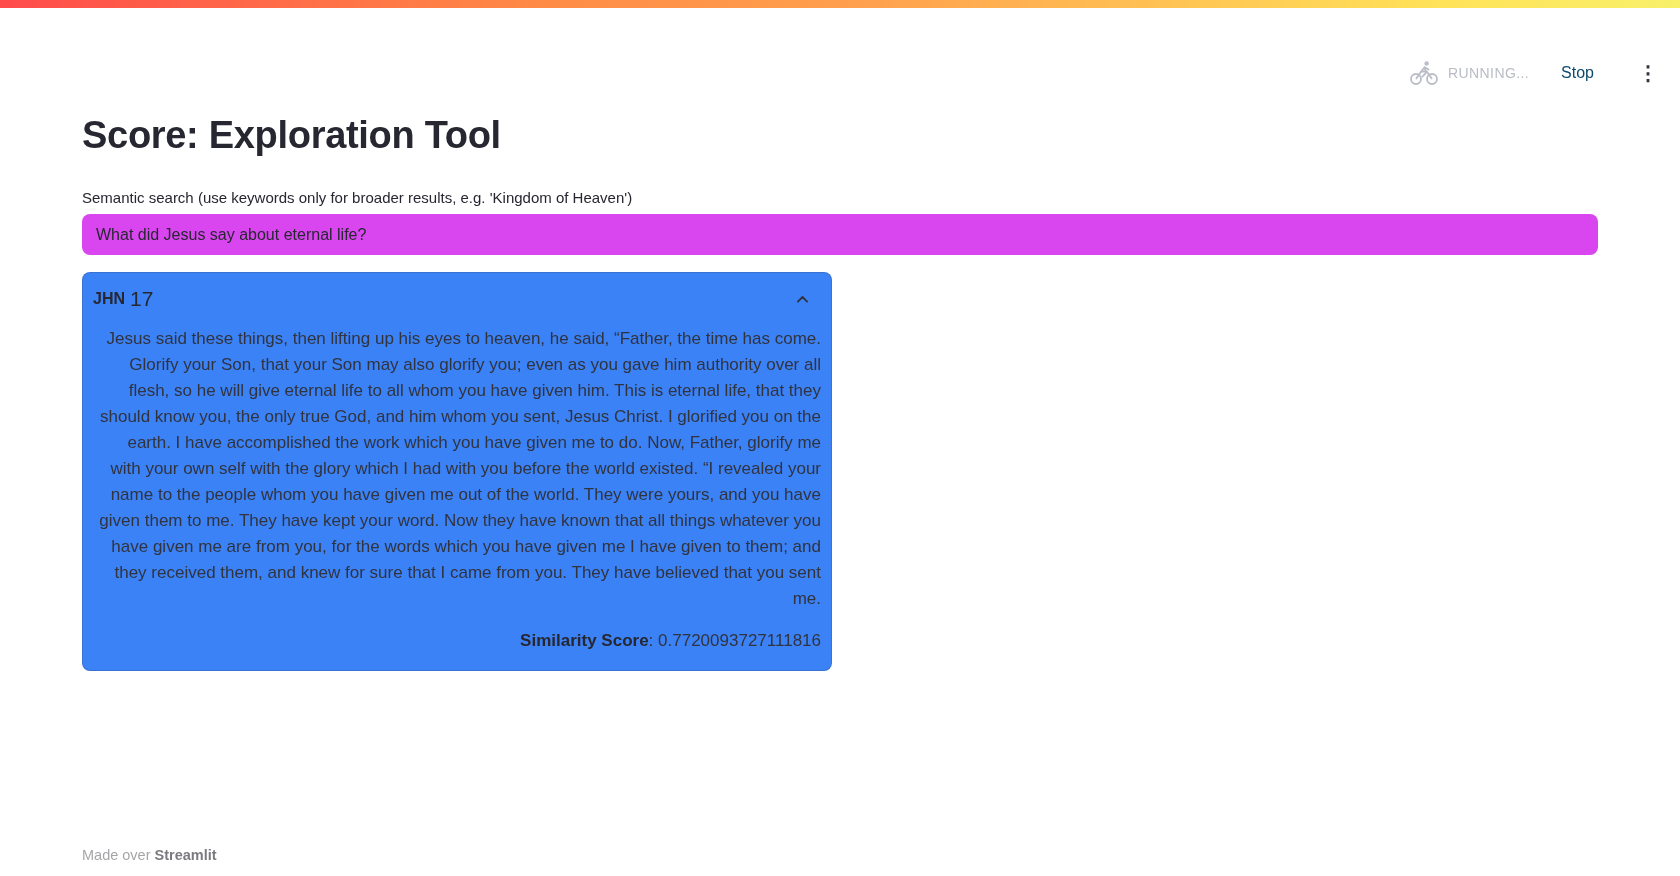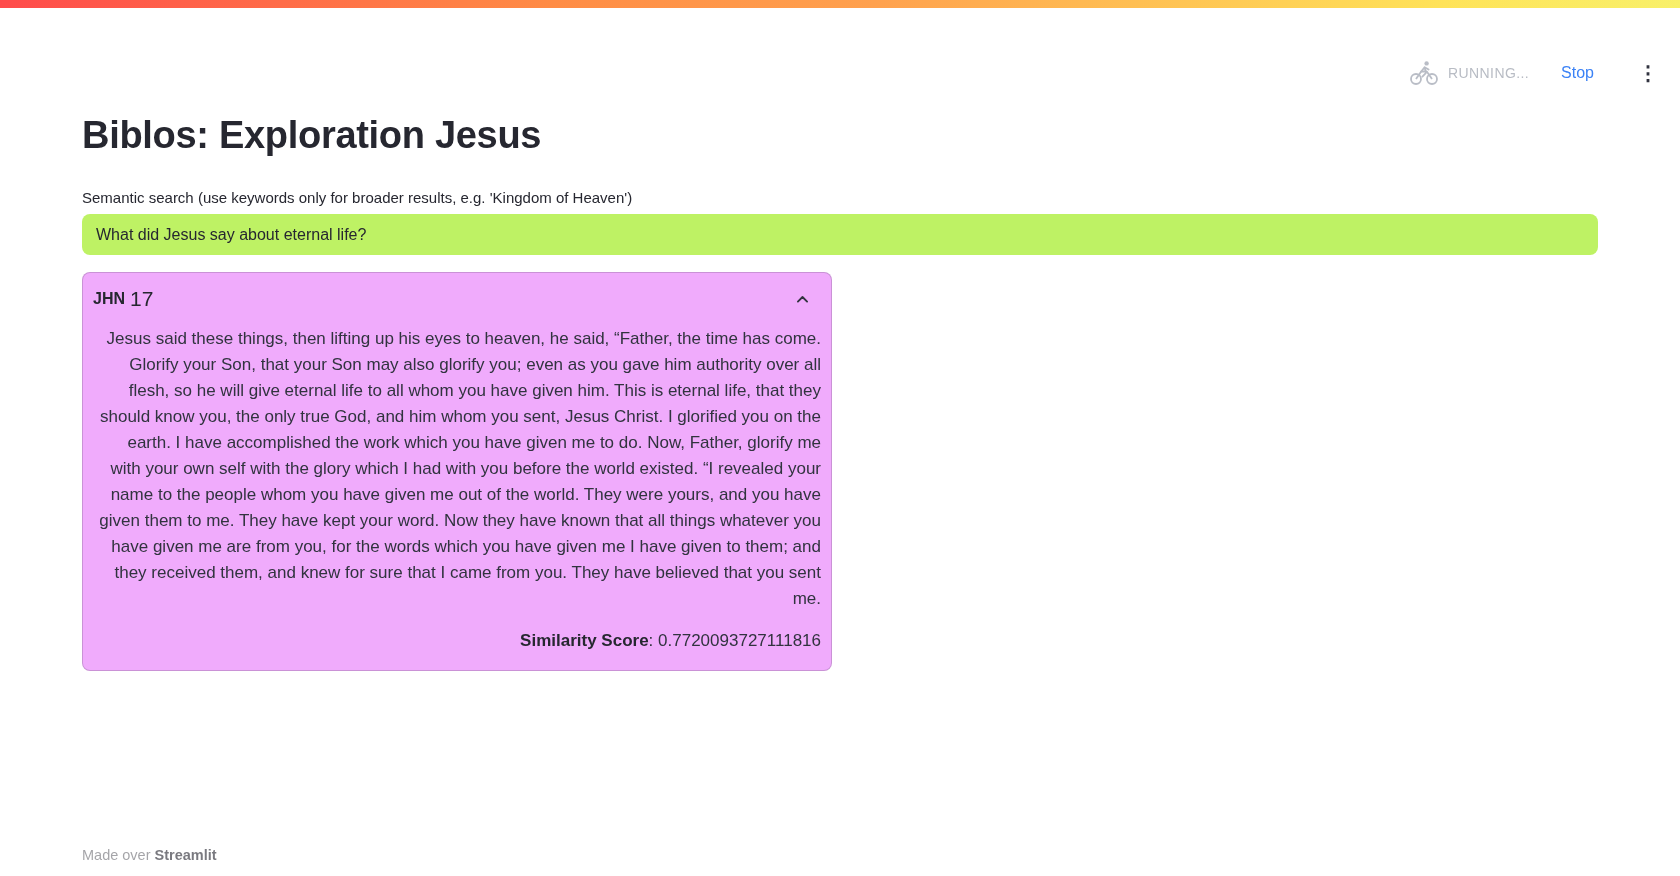--- a/index.html
+++ b/index.html
@@ -18,44 +18,44 @@
     position:absolute; top:10px; right:18px; height:30px;
     display:flex; align-items:center;margin-top:48px;
   }
   .runner-icon { display:flex; align-items:center; margin-right:9px; }
   .running-text {
     color:#b8bcc4; font-size:14px; letter-spacing:0.4px; font-weight:400;
     margin-right:28px; text-transform:uppercase;
   }
   .stop-btn {
     background:none; border:none; font-family:inherit; font-size:16px;
-    color:#3b82f6; cursor:pointer; margin-right:36px; padding:2px 4px;
+    color:#0c4a6e; cursor:pointer; margin-right:36px; padding:2px 4px;
   }
   .menu-btn {
     background:none; border:none; cursor:pointer; padding:0 4px;
     display:flex; align-items:center;
   }
   .kebab { font-size:20px; font-weight:700; color:#31333f; line-height:1; }
   
   main { position:absolute; top:0; left:82px; width:1516px; padding-top:112px; }
   h1.page-title {
     font-size:38px; line-height:46px; font-weight:700; color:#262730;
     letter-spacing:-0.3px;
   }
   .search-label { display:block; margin-top:31px; font-size:15px; color:#262730; }
   .search-input {
-    margin-top:8px; width:1516px; height:41px; background:#bef264;
+    margin-top:8px; width:1516px; height:41px; background:#d946ef;
     border:none; border-radius:8px; padding:0 14px; font-family:inherit;
     font-size:16px; color:#262730; outline:none;
   }
   .columns { margin-top:17px; display:flex; gap:16px; }
   .col { width:750px; }
   .expander {
     width:750px; border:1px solid rgba(49,51,63,0.2); border-radius:8px;
-    background:#f0abfc;
+    background:#3b82f6;
   }
   .expander-header {
     display:flex; align-items:center; padding:14px 20px 12px 10px; cursor:pointer;
   }
   .result-book { font-weight:700; font-size:16px; color:#262730; margin-right:5px; }
   .result-chapter { font-size:21px; color:#262730; }
   .chevron { margin-left:auto; display:flex; align-items:center; }
   .expander-body { padding:3px 10px 16px 10px;text-align:right; }
   .passage {
     font-size:17px; line-height:26px; color:#31333f; margin-bottom:16px;
@@ -83,21 +83,21 @@
     </svg>
   </span>
   <span class="running-text">RUNNING...</span>
   <button class="stop-btn">Stop</button>
   <button class="menu-btn">
     <span class="kebab">⋮</span>
   </button>
 </header>
 
 <main>
-  <h1 class="page-title">Biblos: Exploration Jesus</h1>
+  <h1 class="page-title">Score: Exploration Tool</h1>
 
   <label class="search-label" for="semantic-search">Semantic search (use keywords only for broader results, e.g. 'Kingdom of Heaven')</label>
   <input id="semantic-search" class="search-input" type="text" value="What did Jesus say about eternal life?" style="">
 
   <div class="columns">
     <div class="col">
       <div class="expander">
         <div class="expander-header">
           <span class="result-book">JHN</span>
           <span class="result-chapter">17</span>

